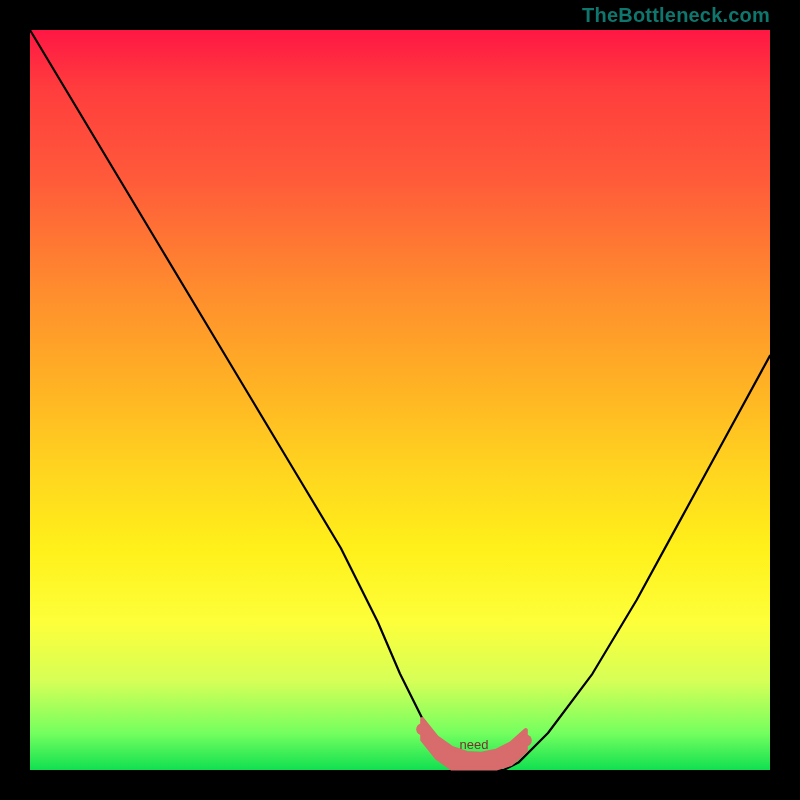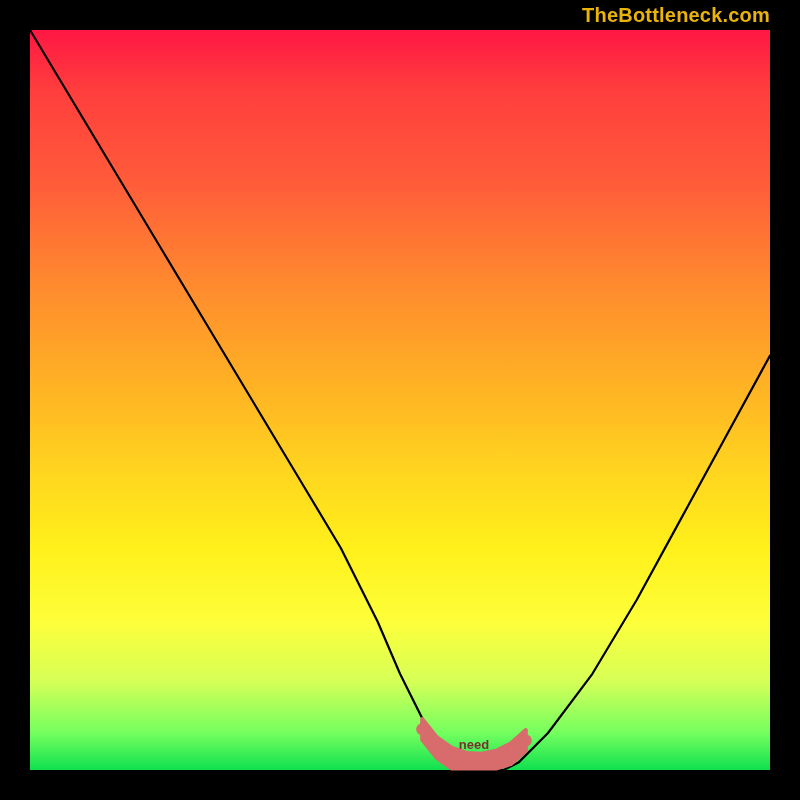--- a/index.html
+++ b/index.html
@@ -29,35 +29,34 @@
       #ff3d3d 8%,
       #ff5a3a 20%,
       #ff8c2e 35%,
       #ffb224 48%,
       #ffd61f 60%,
       #fff01a 70%,
       #fdff3a 80%,
       #d6ff57 88%,
       #74ff5f 95%,
       #10e050 100%);
-    font-weight: bold;
   }
   .plot-area svg {
     position: absolute;
     left: 0;
     top: 0;
     width: 740px;
     height: 740px;
     overflow: visible;
   }
   .watermark {
     position: absolute;
     top: 4px;
     right: 30px;
-    color: #eab308;
+    color: #0f766e;
     font-size: 20px;
     font-weight: 600;
     letter-spacing: 0.2px;
     user-select: none;
   }
 </style>
 </head>
 <body>
 
 <div class="frame">

